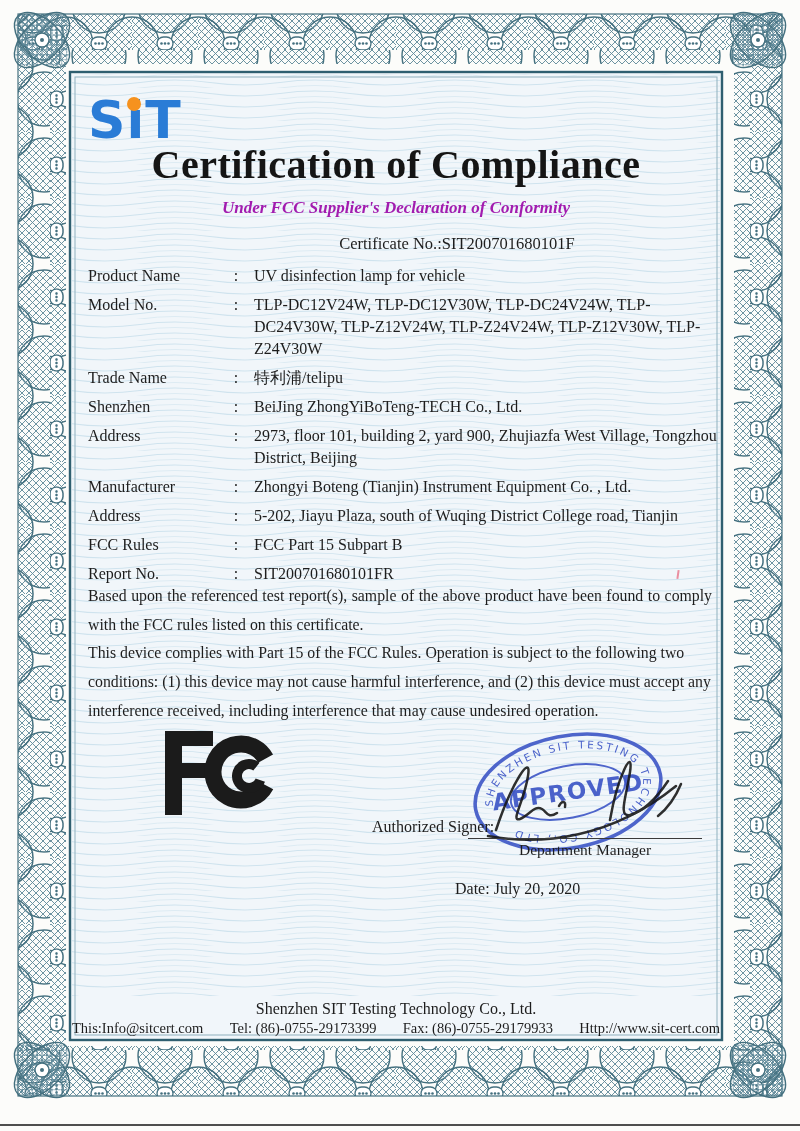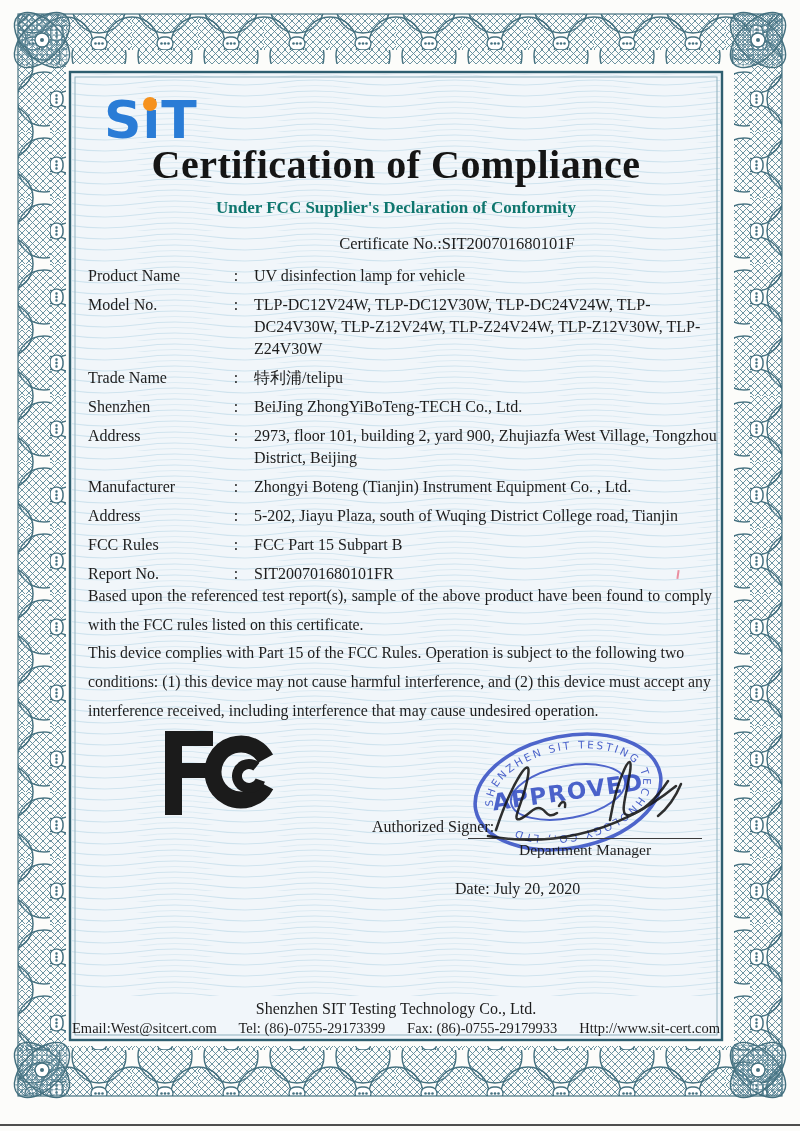--- a/index.html
+++ b/index.html
@@ -5,29 +5,29 @@
   html,body{margin:0;padding:0;background:#e9e9e6;}
   .page{
     position:relative;width:800px;height:1131px;margin:0 auto;
     background:#fcfcfa;overflow:hidden;
     font-family:"Liberation Serif", serif;color:#1d1d1d;
   }
   .deco{position:absolute;left:0;top:0;}
   .abs{position:absolute;}
 
   
-  .sitlogo{left:104px;top:92px;font-family:"DejaVu Sans",sans-serif;
+  .sitlogo{left:88px;top:92px;font-family:"DejaVu Sans",sans-serif;
     font-weight:bold;font-size:52px;line-height:56px;color:#2a7cd6;letter-spacing:1px;}
   .sitlogo .dot{position:absolute;left:39px;top:5px;width:14px;height:14px;
     border-radius:50%;background:#f6921e;}
 
   .title{left:70px;top:141px;width:652px;text-align:center;
     font-size:40px;font-weight:bold;letter-spacing:.5px;color:#151515;}
   .subtitle{left:70px;top:198px;width:652px;text-align:center;
-    font-size:17px;font-weight:bold;color:#0f766e;}
+    font-size:17px;font-style:italic;font-weight:bold;color:#a21caf;}
   .certno{left:70px;top:234px;width:774px;text-align:center;font-size:16.5px;}
 
   .fields{left:88px;top:265px;width:632px;display:grid;
     grid-template-columns:130px 22px 1fr;row-gap:2px;
     font-size:16px;line-height:22px;gap:7px;}
   .fields .flabel{grid-column:1;}
   .fields .fcolon{grid-column:2;text-align:center;}
   .fields .fvalue{grid-column:3;}
 
   .para{left:88px;top:549px;width:624px;font-size:15.8px;line-height:29px;text-align:justify;margin-top:32px;}
@@ -193,21 +193,21 @@
   </svg>
 
   <div class="abs authsigner">Authorized Signer:</div>
   <div class="abs signline"></div>
   <div class="abs depttitle">Department Manager</div>
 
   <div class="abs dateline">Date: July 20, 2020</div>
 
   <div class="abs footco">Shenzhen SIT Testing Technology Co., Ltd.</div>
   <div class="abs footrow">
-    <span>Email:West@sitcert.com</span>
+    <span>This:Info@sitcert.com</span>
     <span>Tel: (86)-0755-29173399</span>
     <span>Fax: (86)-0755-29179933</span>
     <span>Http://www.sit-cert.com</span>
   </div>
 
   <div class="abs artifact"></div>
   <div class="abs scanline"></div>
 </div>
 
 </body></html>

